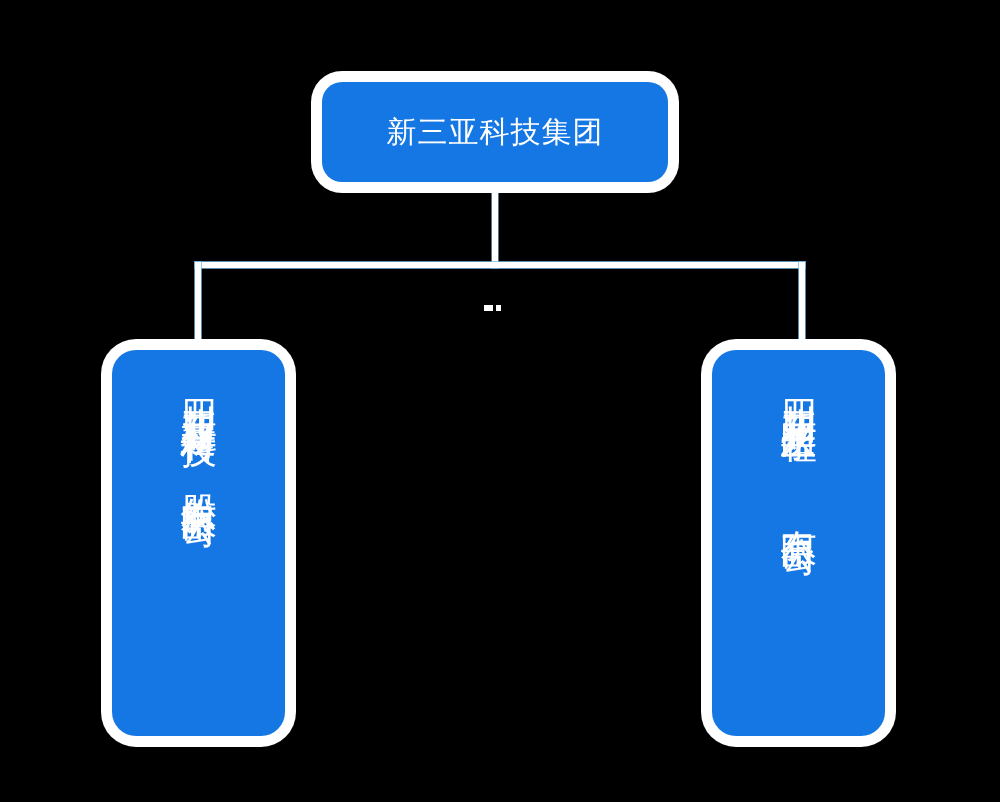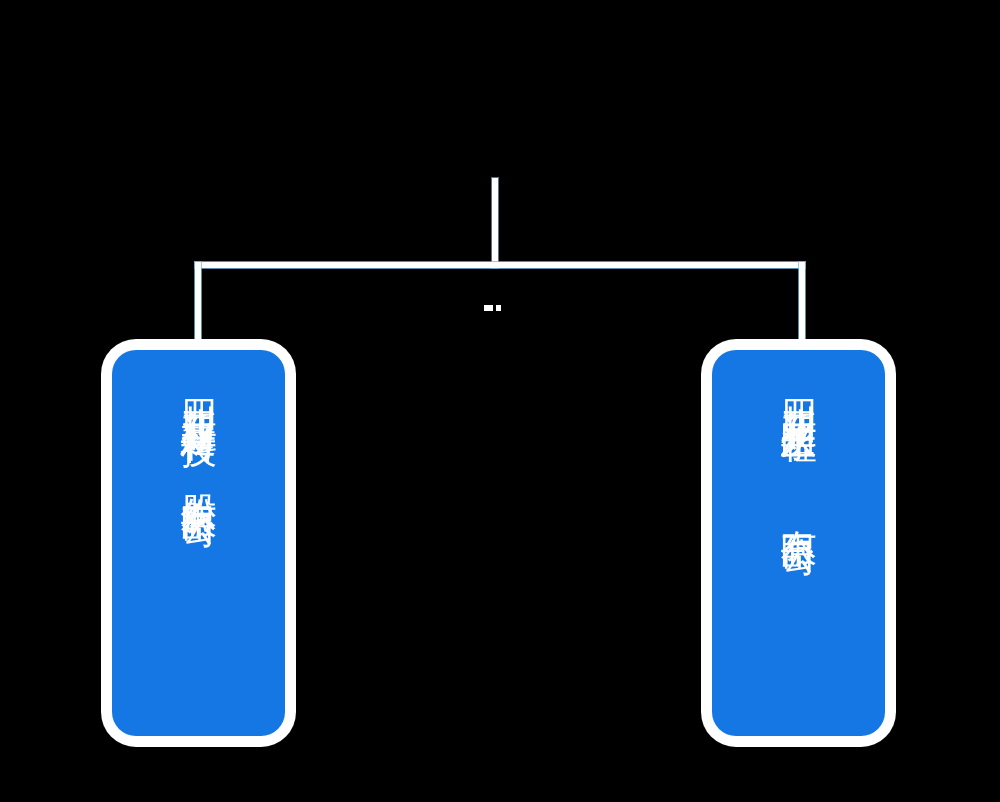--- a/index.html
+++ b/index.html
@@ -156,20 +156,23 @@
 
   <div class="connector-layer">
     <div class="conn conn-stem"></div>
     <div class="conn conn-bus"></div>
     <div class="conn conn-drop-left"></div>
     <div class="conn conn-drop-right"></div>
     <div class="conn conn-speck-a"></div>
     <div class="conn conn-speck-b"></div>
   </div>
 
+  <div class="node node-root">
+    <span class="node-label">新三亚科技集团</span>
+  </div>
 
   <div class="node node-child node-child-left">
     <div class="vtext">
       <span class="vcol vcol-first">四川新三亚建材科技</span>
       <span class="vcol vcol-second">股份有限公司</span>
     </div>
   </div>
 
   <div class="node node-child node-child-right">
     <div class="vtext">

